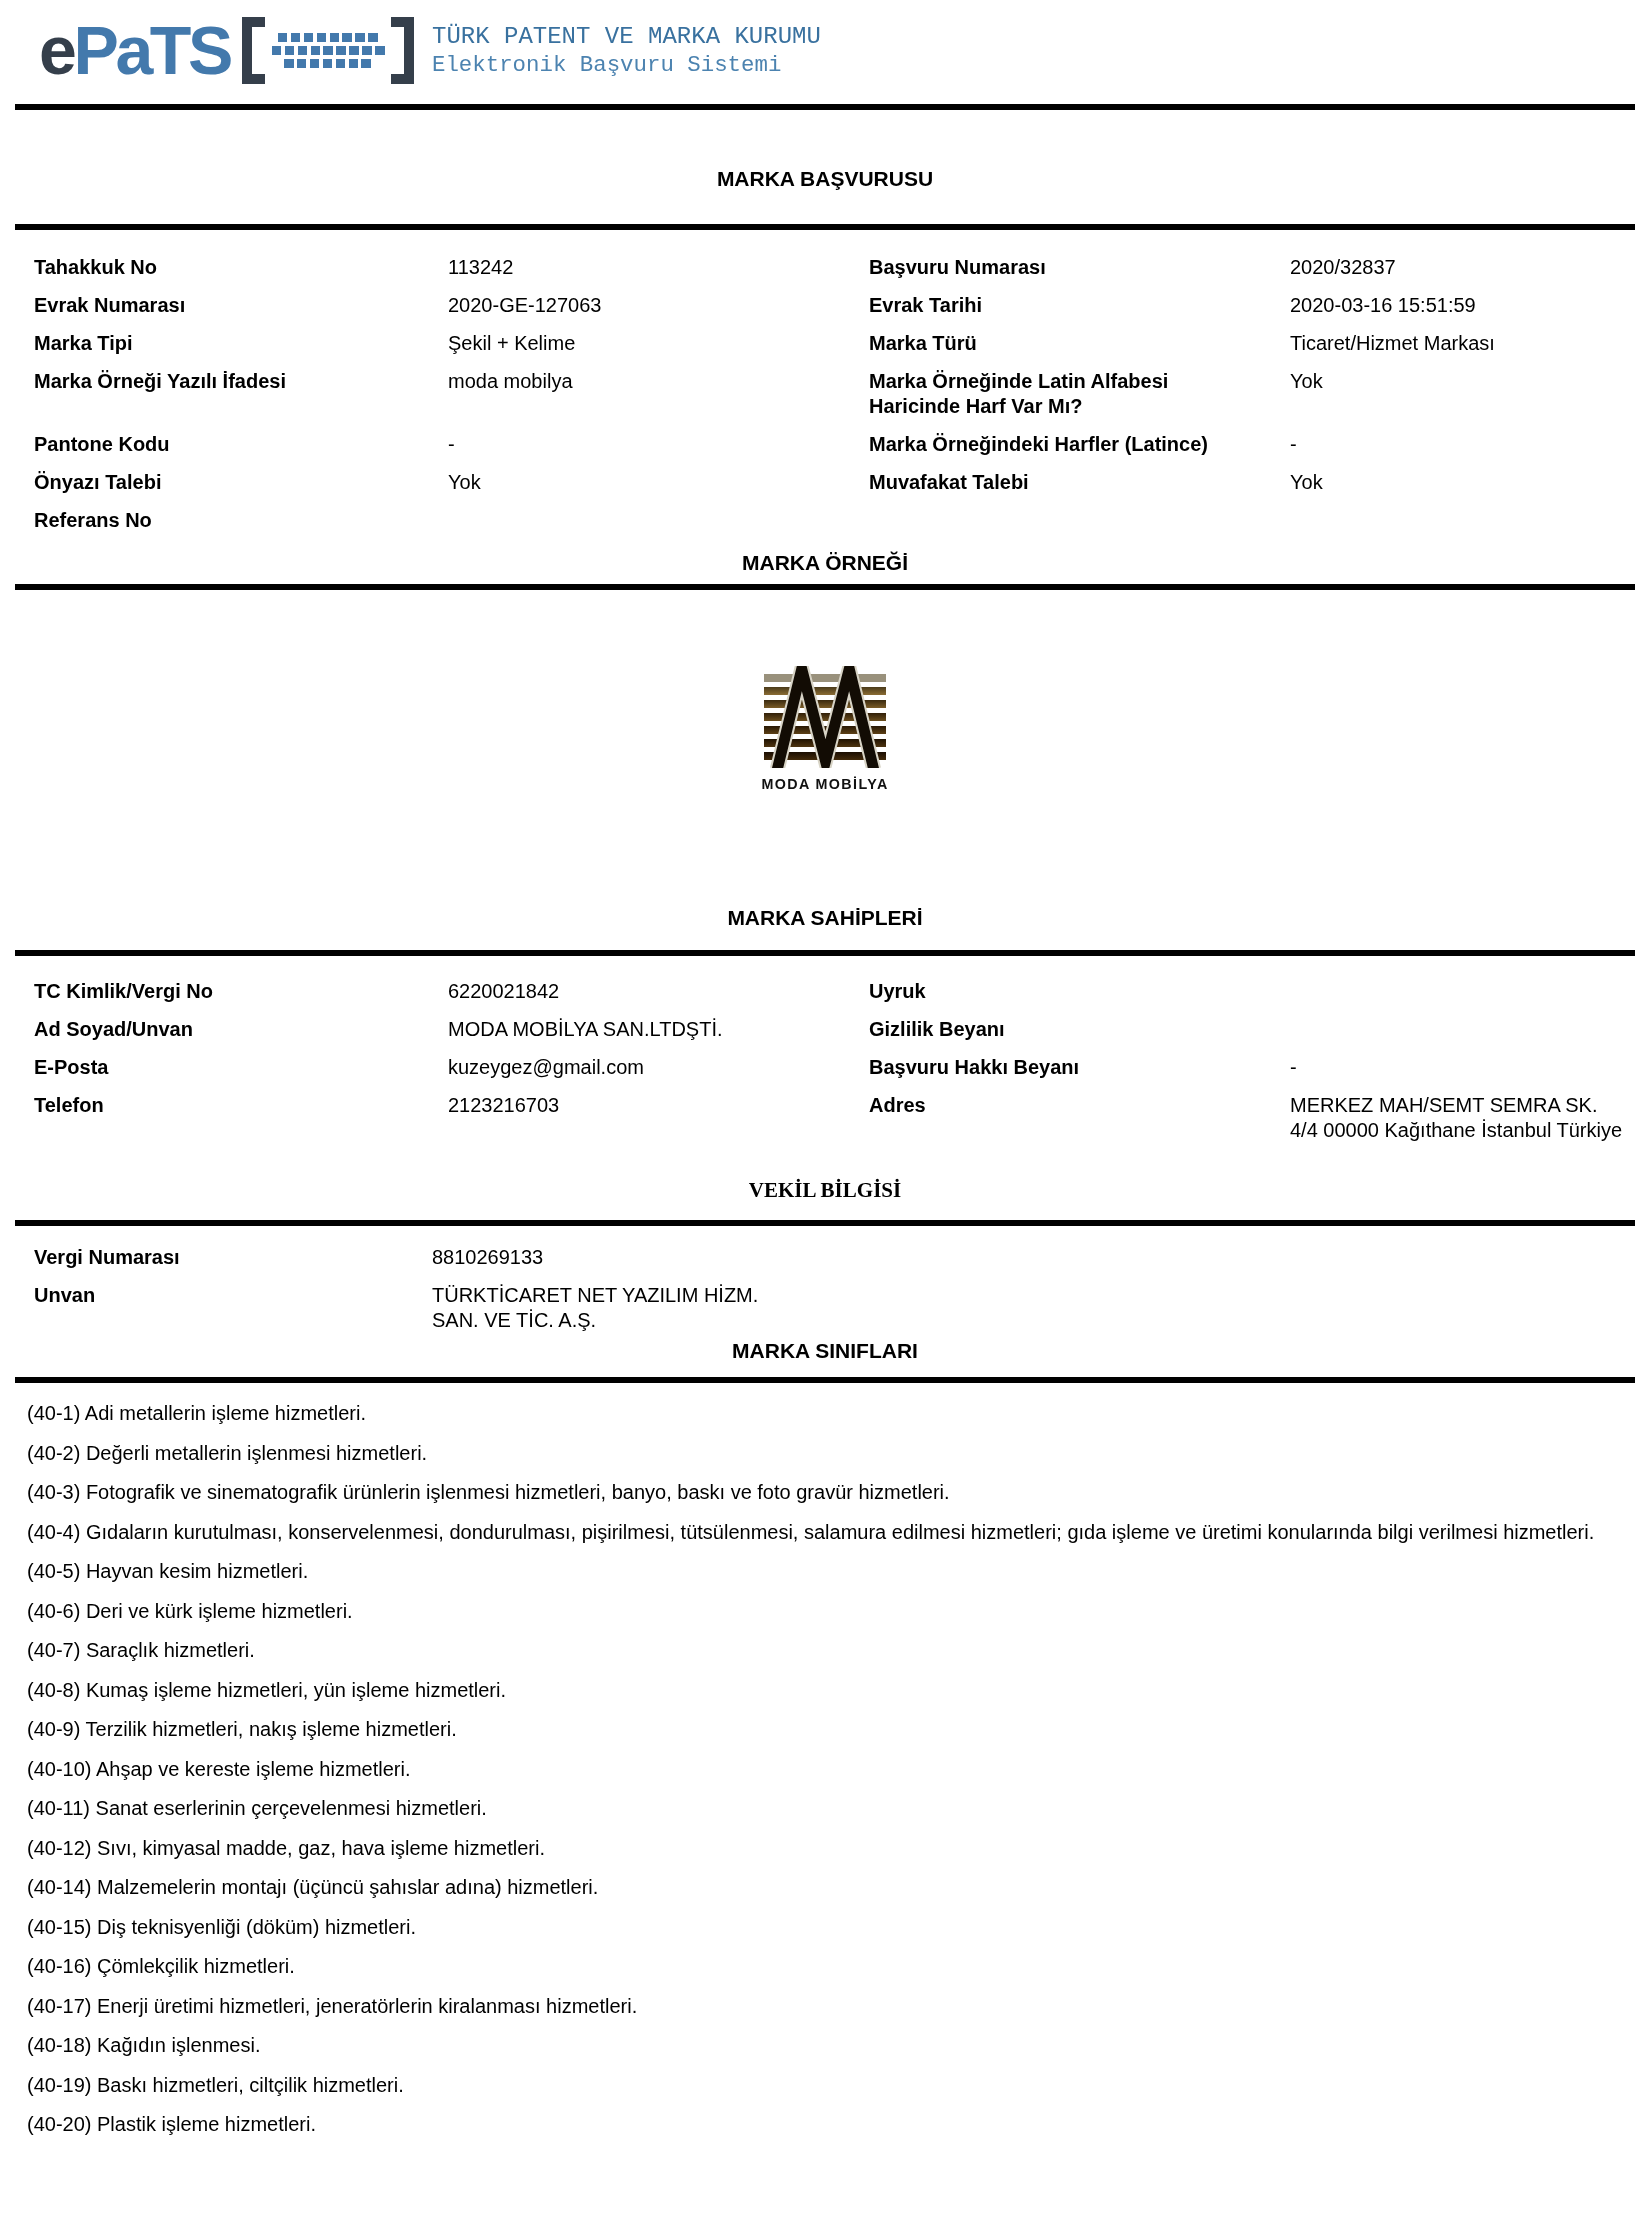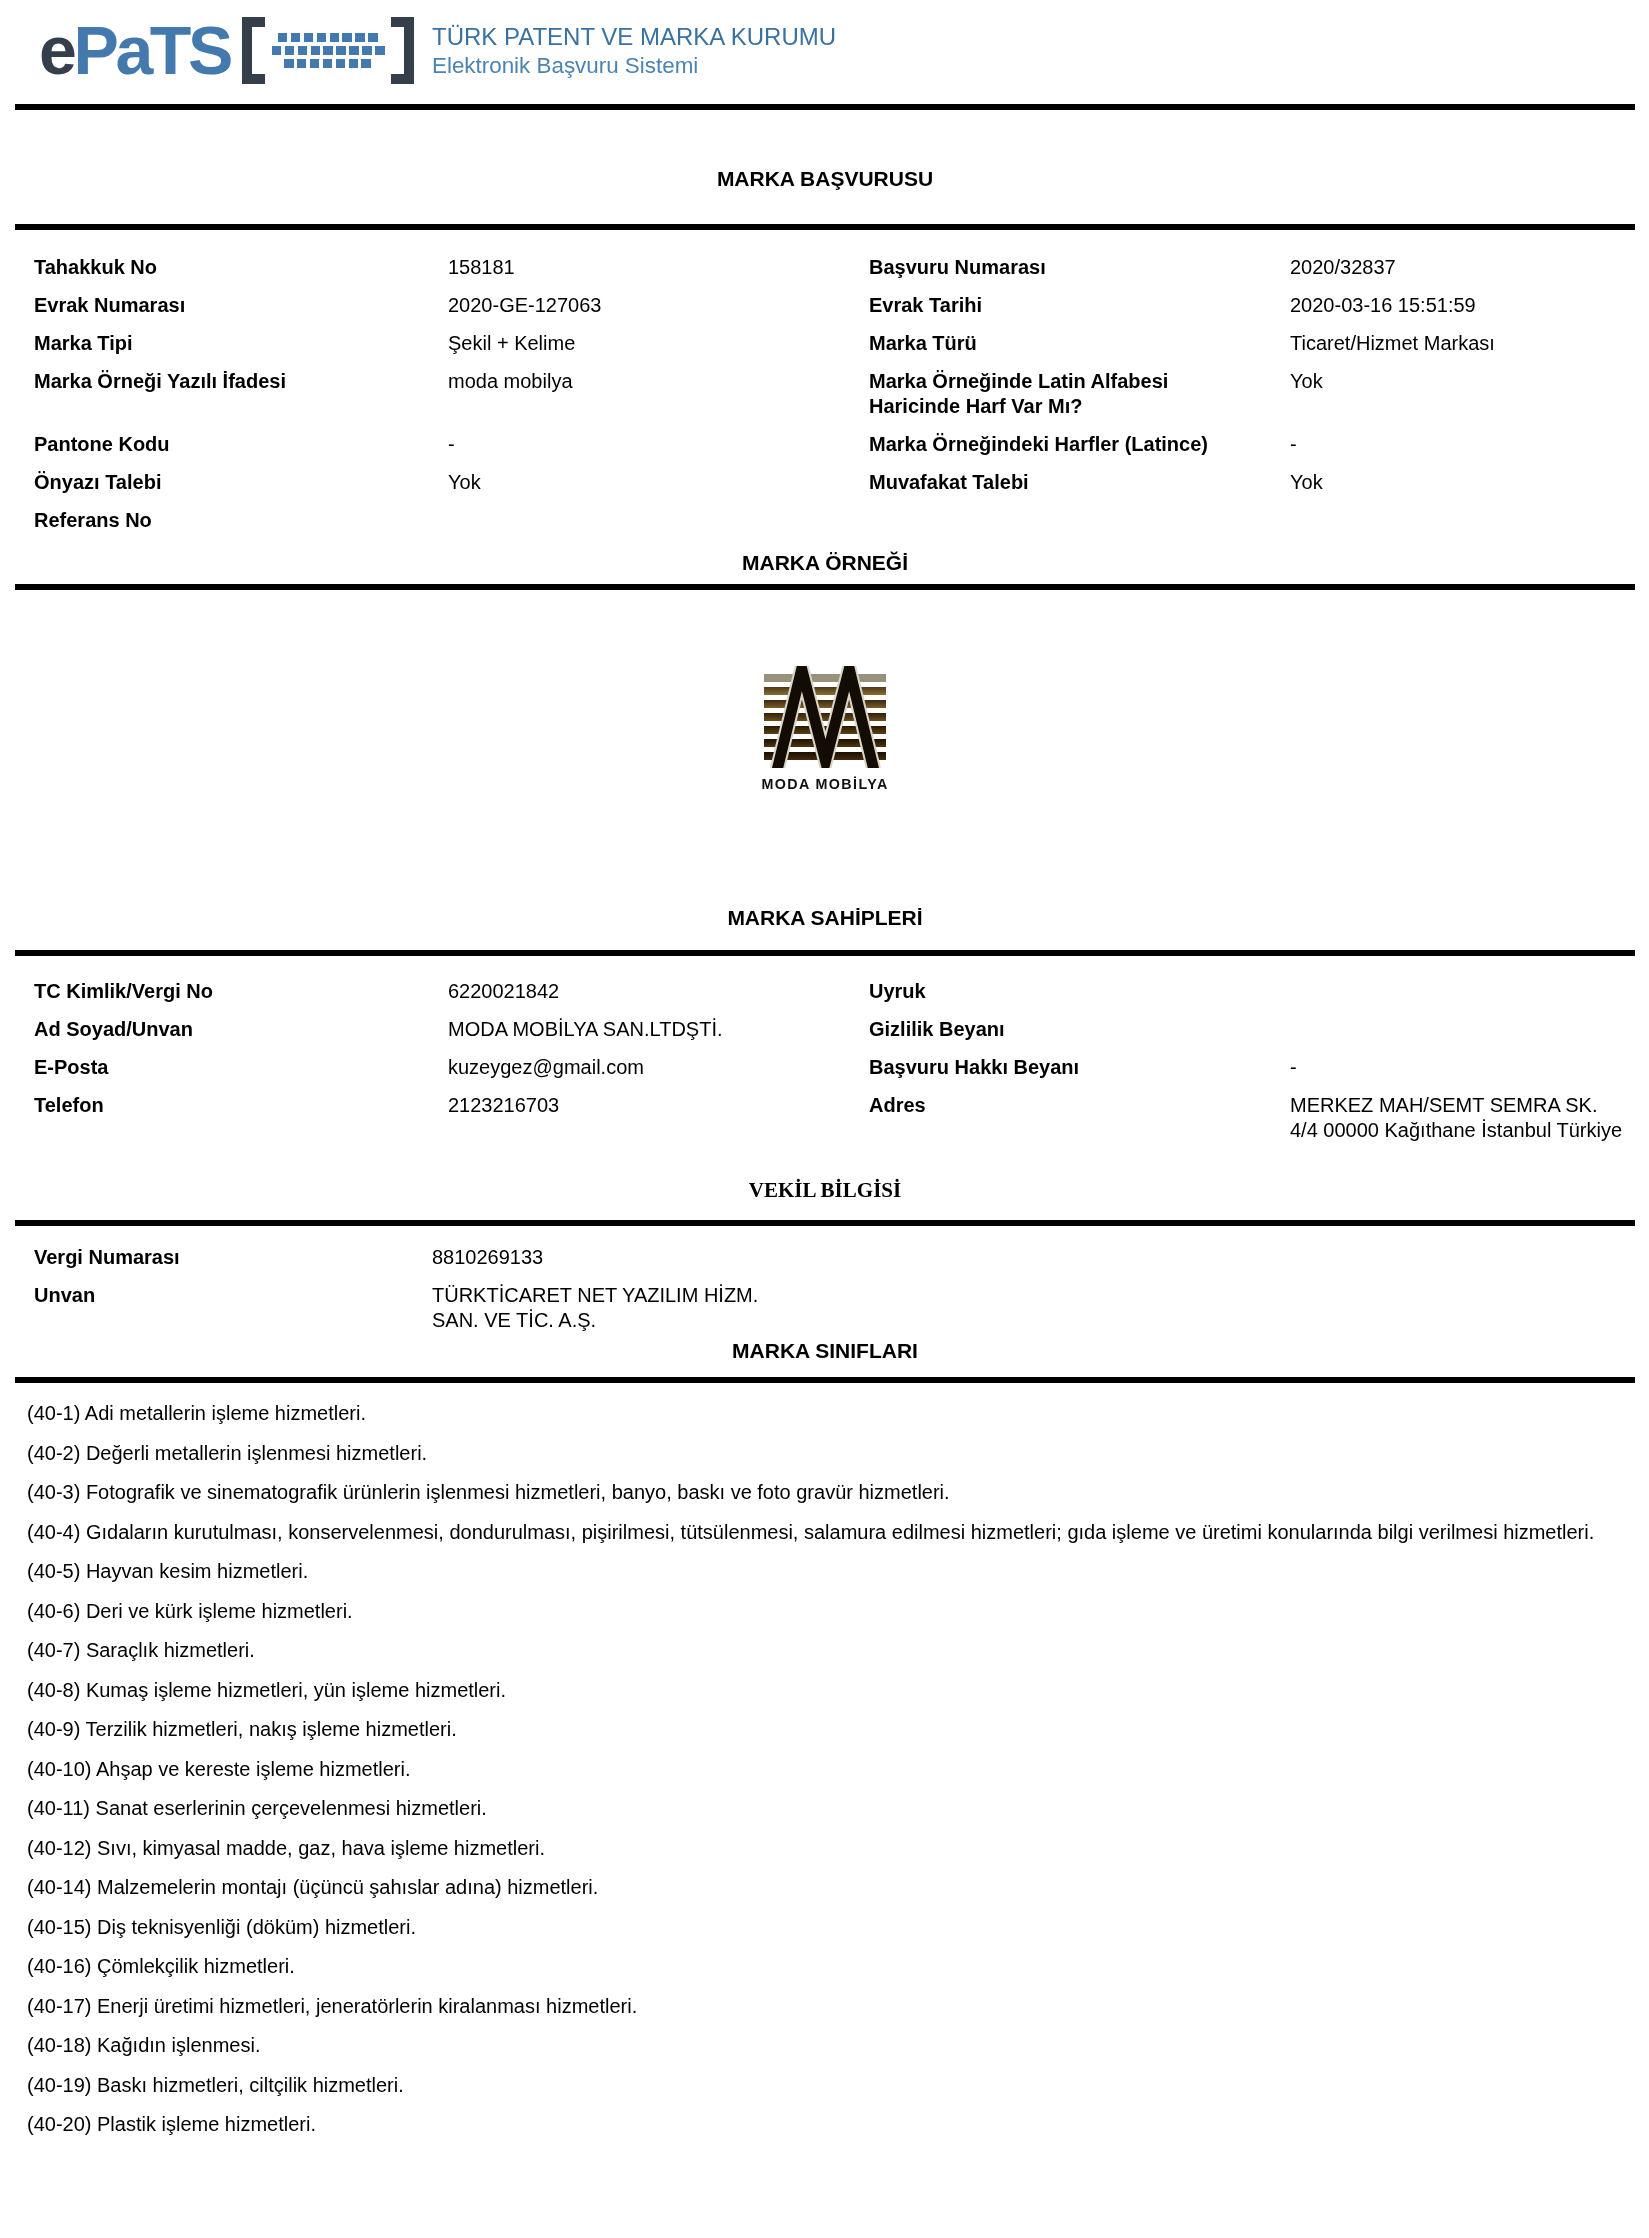--- a/index.html
+++ b/index.html
@@ -14,21 +14,21 @@
   .logo-pats { color:#4379ac; }
   .bracket-unit { display:flex; align-items:center; margin-left:12.2px; }
   .bk { width:23px; height:67px; border:10.2px solid #353f4b; }
   .bk-l { border-right:none; }
   .bk-r { border-left:none; }
   .keys { display:flex; flex-direction:column; gap:3.4px; padding:0 6.8px; }
   .krow { display:flex; gap:3.4px; }
   .key { width:9.5px; height:9.5px; background:#4379ac; }
   .kr1 { margin-left:6.1px; }
   .kr3 { margin-left:12.2px; }
-  .org { margin-left:17.7px; padding-top:1.4px; }
+  .org { margin-left:17.7px; padding-top:1.4px;font-family:Liberation Mono, monospace; }
   .org-l1 { font-size:24px; color:#39719f; line-height:28.6px; }
   .org-l2 { font-size:22.4px; color:#4c83b0; line-height:27px; }
 
   
   .rule { height:6.1px; background:#000; margin:0 15px; }
   .rule-top { margin-top:13.6px; }
   .sec-title { text-align:center; font-weight:bold; font-size:21px; line-height:24.5px; }
   .t-basvuru { margin-top:57px; }
   .r-basvuru { margin-top:33px; }
   .t-ornek { margin-top:12.2px; }
@@ -124,21 +124,21 @@
   </div>
 
   <div class="rule rule-top"></div>
 
   <div class="sec-title t-basvuru">MARKA BAŞVURUSU</div>
   <div class="rule r-basvuru"></div>
 
   <div class="fields f-app">
     <div class="frow">
       <div class="flabel">Tahakkuk No</div>
-      <div class="fvalue">158181</div>
+      <div class="fvalue">113242</div>
       <div class="flabel">Başvuru Numarası</div>
       <div class="fvalue">2020/32837</div>
     </div>
     <div class="frow">
       <div class="flabel">Evrak Numarası</div>
       <div class="fvalue">2020-GE-127063</div>
       <div class="flabel">Evrak Tarihi</div>
       <div class="fvalue">2020-03-16 15:51:59</div>
     </div>
     <div class="frow">

